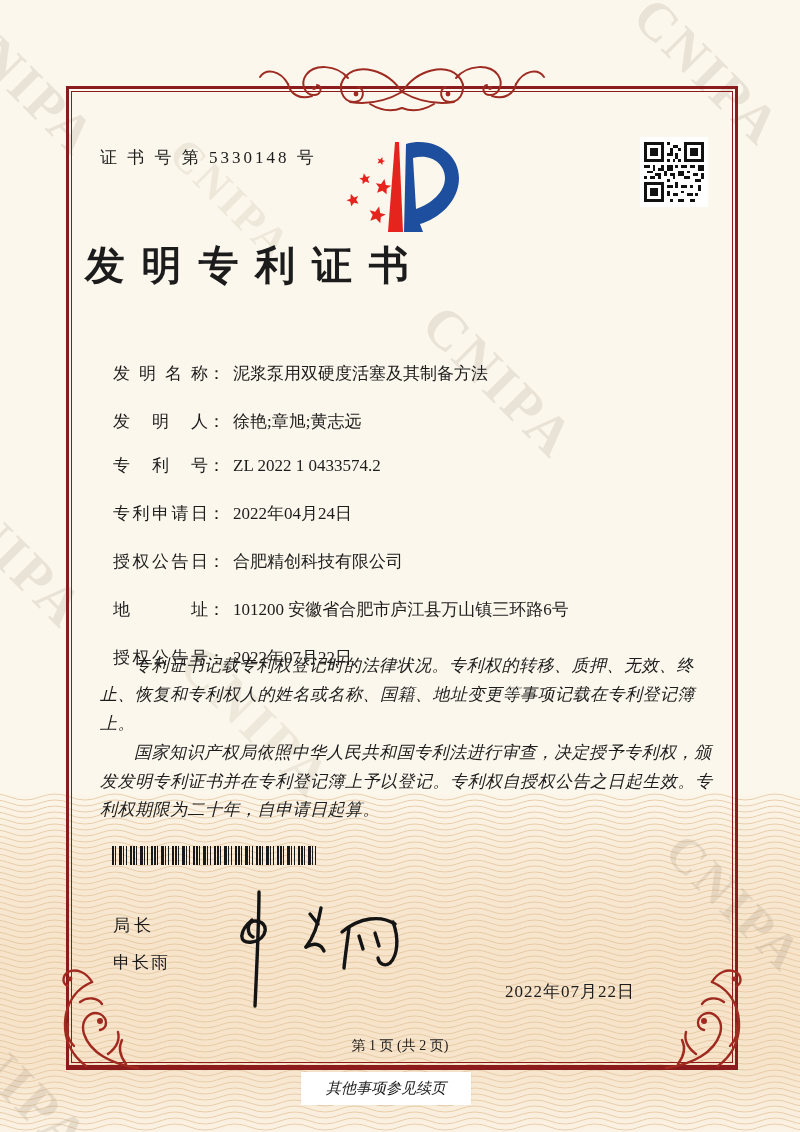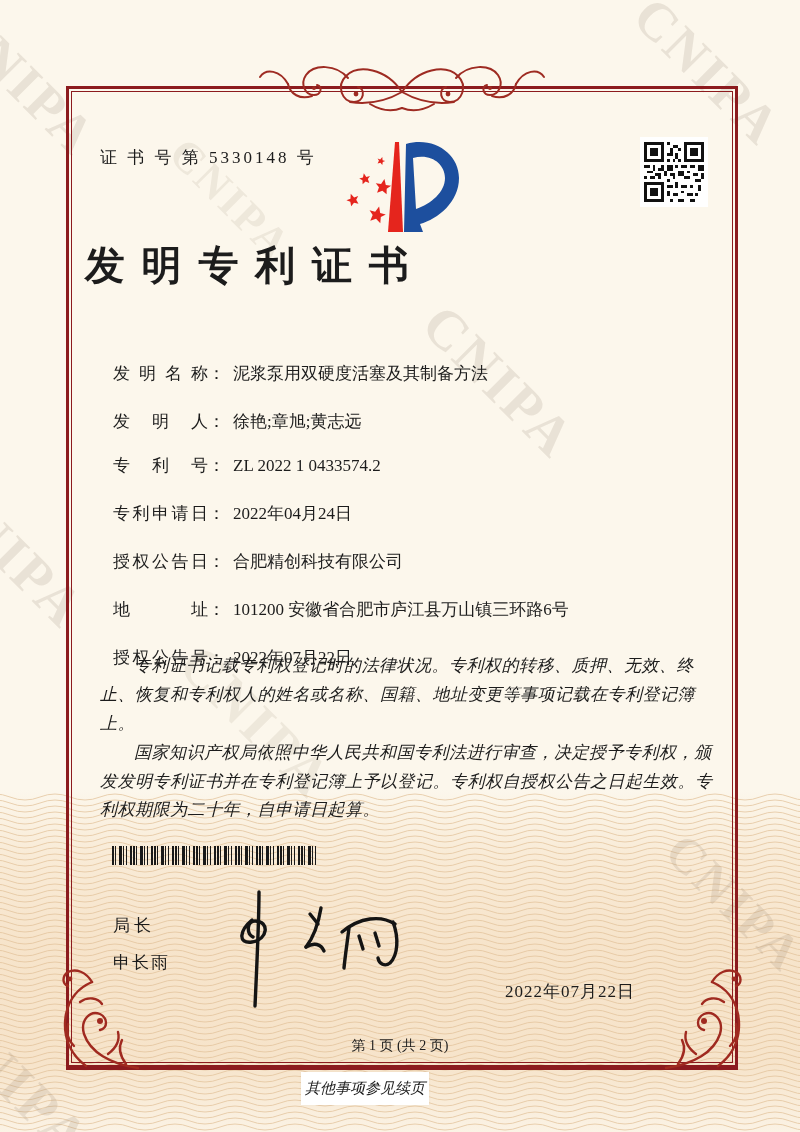--- a/index.html
+++ b/index.html
@@ -55,21 +55,21 @@
     font-family:"Liberation Sans","DejaVu Sans",sans-serif; }
   .signer-name  { left:113px; top:951px; font-size:17px; letter-spacing:2px;
     font-family:"Liberation Sans","DejaVu Sans",sans-serif;text-align:center; }
   .signature { left:222px; top:880px; }
 
   .issue-date { left:440px; top:980px; width:260px; text-align:center;
     font-size:17px; letter-spacing:1px; }
 
   .page-info { left:0; top:1037px; width:800px; text-align:center; font-size:14px; }
 
-  .cont-box { left:301px; top:1072px; width:128px; height:33px; background:#ffffff;
+  .cont-box { left:301px; top:1072px; width:170px; height:33px; background:#ffffff;
     text-align:center; line-height:33px; font-size:15px; font-style:italic;
     box-shadow:0 0 2px rgba(0,0,0,.06); }
 
   .qr-box { left:640px; top:137px; width:68px; height:70px; background:#fff; padding:4px; }
 </style>
 </head>
 <body>
 
 <div class="abs warm-band"></div>
 <svg class="abs waves" width="800" height="340" viewBox="0 0 800 340">

